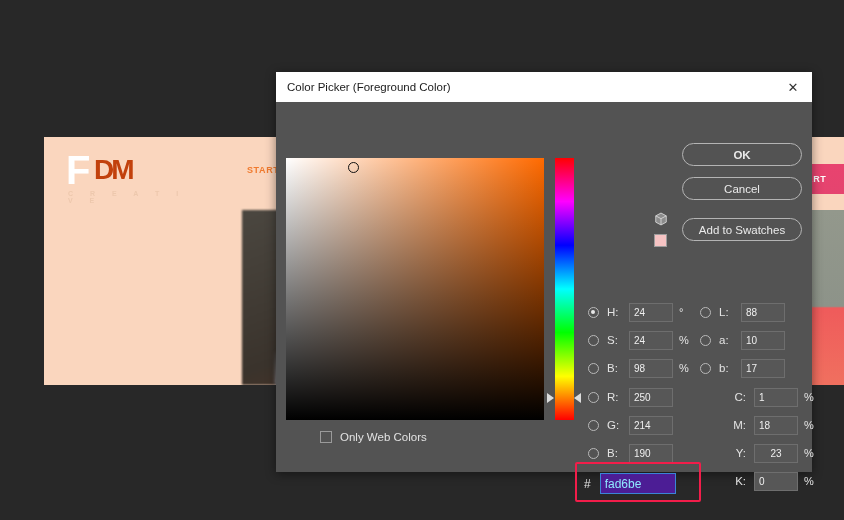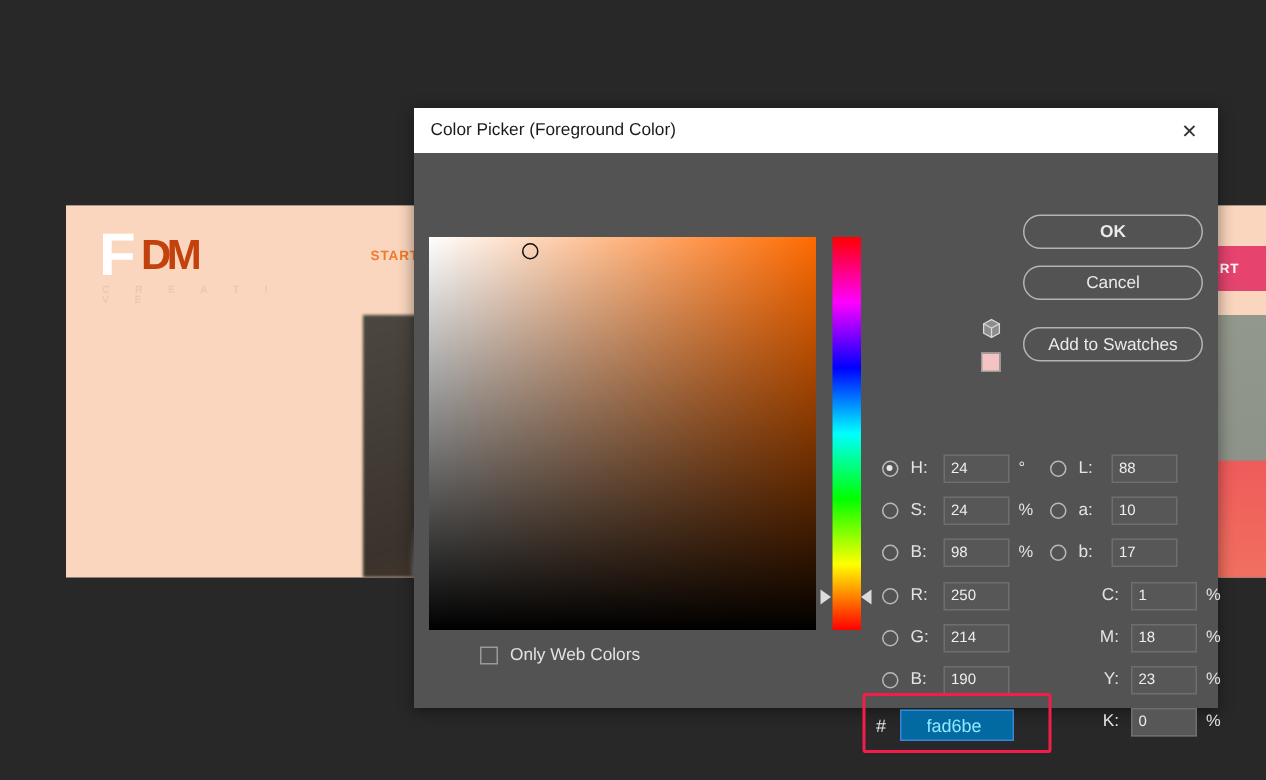--- a/index.html
+++ b/index.html
@@ -222,24 +222,24 @@
     border: 2px solid #f21d4a; border-radius: 2px;
     pointer-events: none;
   }
   #hex-row {
     position: absolute; left: 308px; top: 371px;
     display: flex; align-items: center;
   }
   #hex-hash { font-size: 12px; color: #e3e3e3; margin-right: 9px; }
   #hex-input {
     width: 76px; height: 21px;
-    background: #0369a1; border: 1px solid #3b84d6;
+    background: #4c1d95; border: 1px solid #3b84d6;
     color: #8fe8ff; font-size: 12px;
     font-family: "Liberation Sans", sans-serif;
-    padding: 0 17px; outline: none;
+    padding: 0 4px; outline: none;
     caret-color: #ffffff;
   }
 </style>
 </head>
 <body>
 
 <div id="bg-page">
   <div id="bg-header">
     <div id="bg-logo">
       <span class="logo-f">F</span>
@@ -345,21 +345,21 @@
       <input class="vinput" style="margin-left: 8px;" value="1">
       <span class="unit">%</span>
     </div>
     <div class="vrow" style="left:440px; top:313px;">
       <span class="vlabel right">M:</span>
       <input class="vinput" style="margin-left: 8px;" value="18">
       <span class="unit">%</span>
     </div>
     <div class="vrow" style="left:440px; top:341px;">
       <span class="vlabel right">Y:</span>
-      <input class="vinput" style="margin-left: 8px;" value="23">
+      <input class="vinput" style="margin-left: 8px; text-align: center;" value="23">
       <span class="unit">%</span>
     </div>
     <div class="vrow" style="left:440px; top:369px;">
       <span class="vlabel right">K:</span>
       <input class="vinput" style="margin-left: 8px;" value="0">
       <span class="unit">%</span>
     </div>
 
     <div id="hex-highlight" style="border-color: rgb(242, 29, 74);"></div>
     <div id="hex-row">

